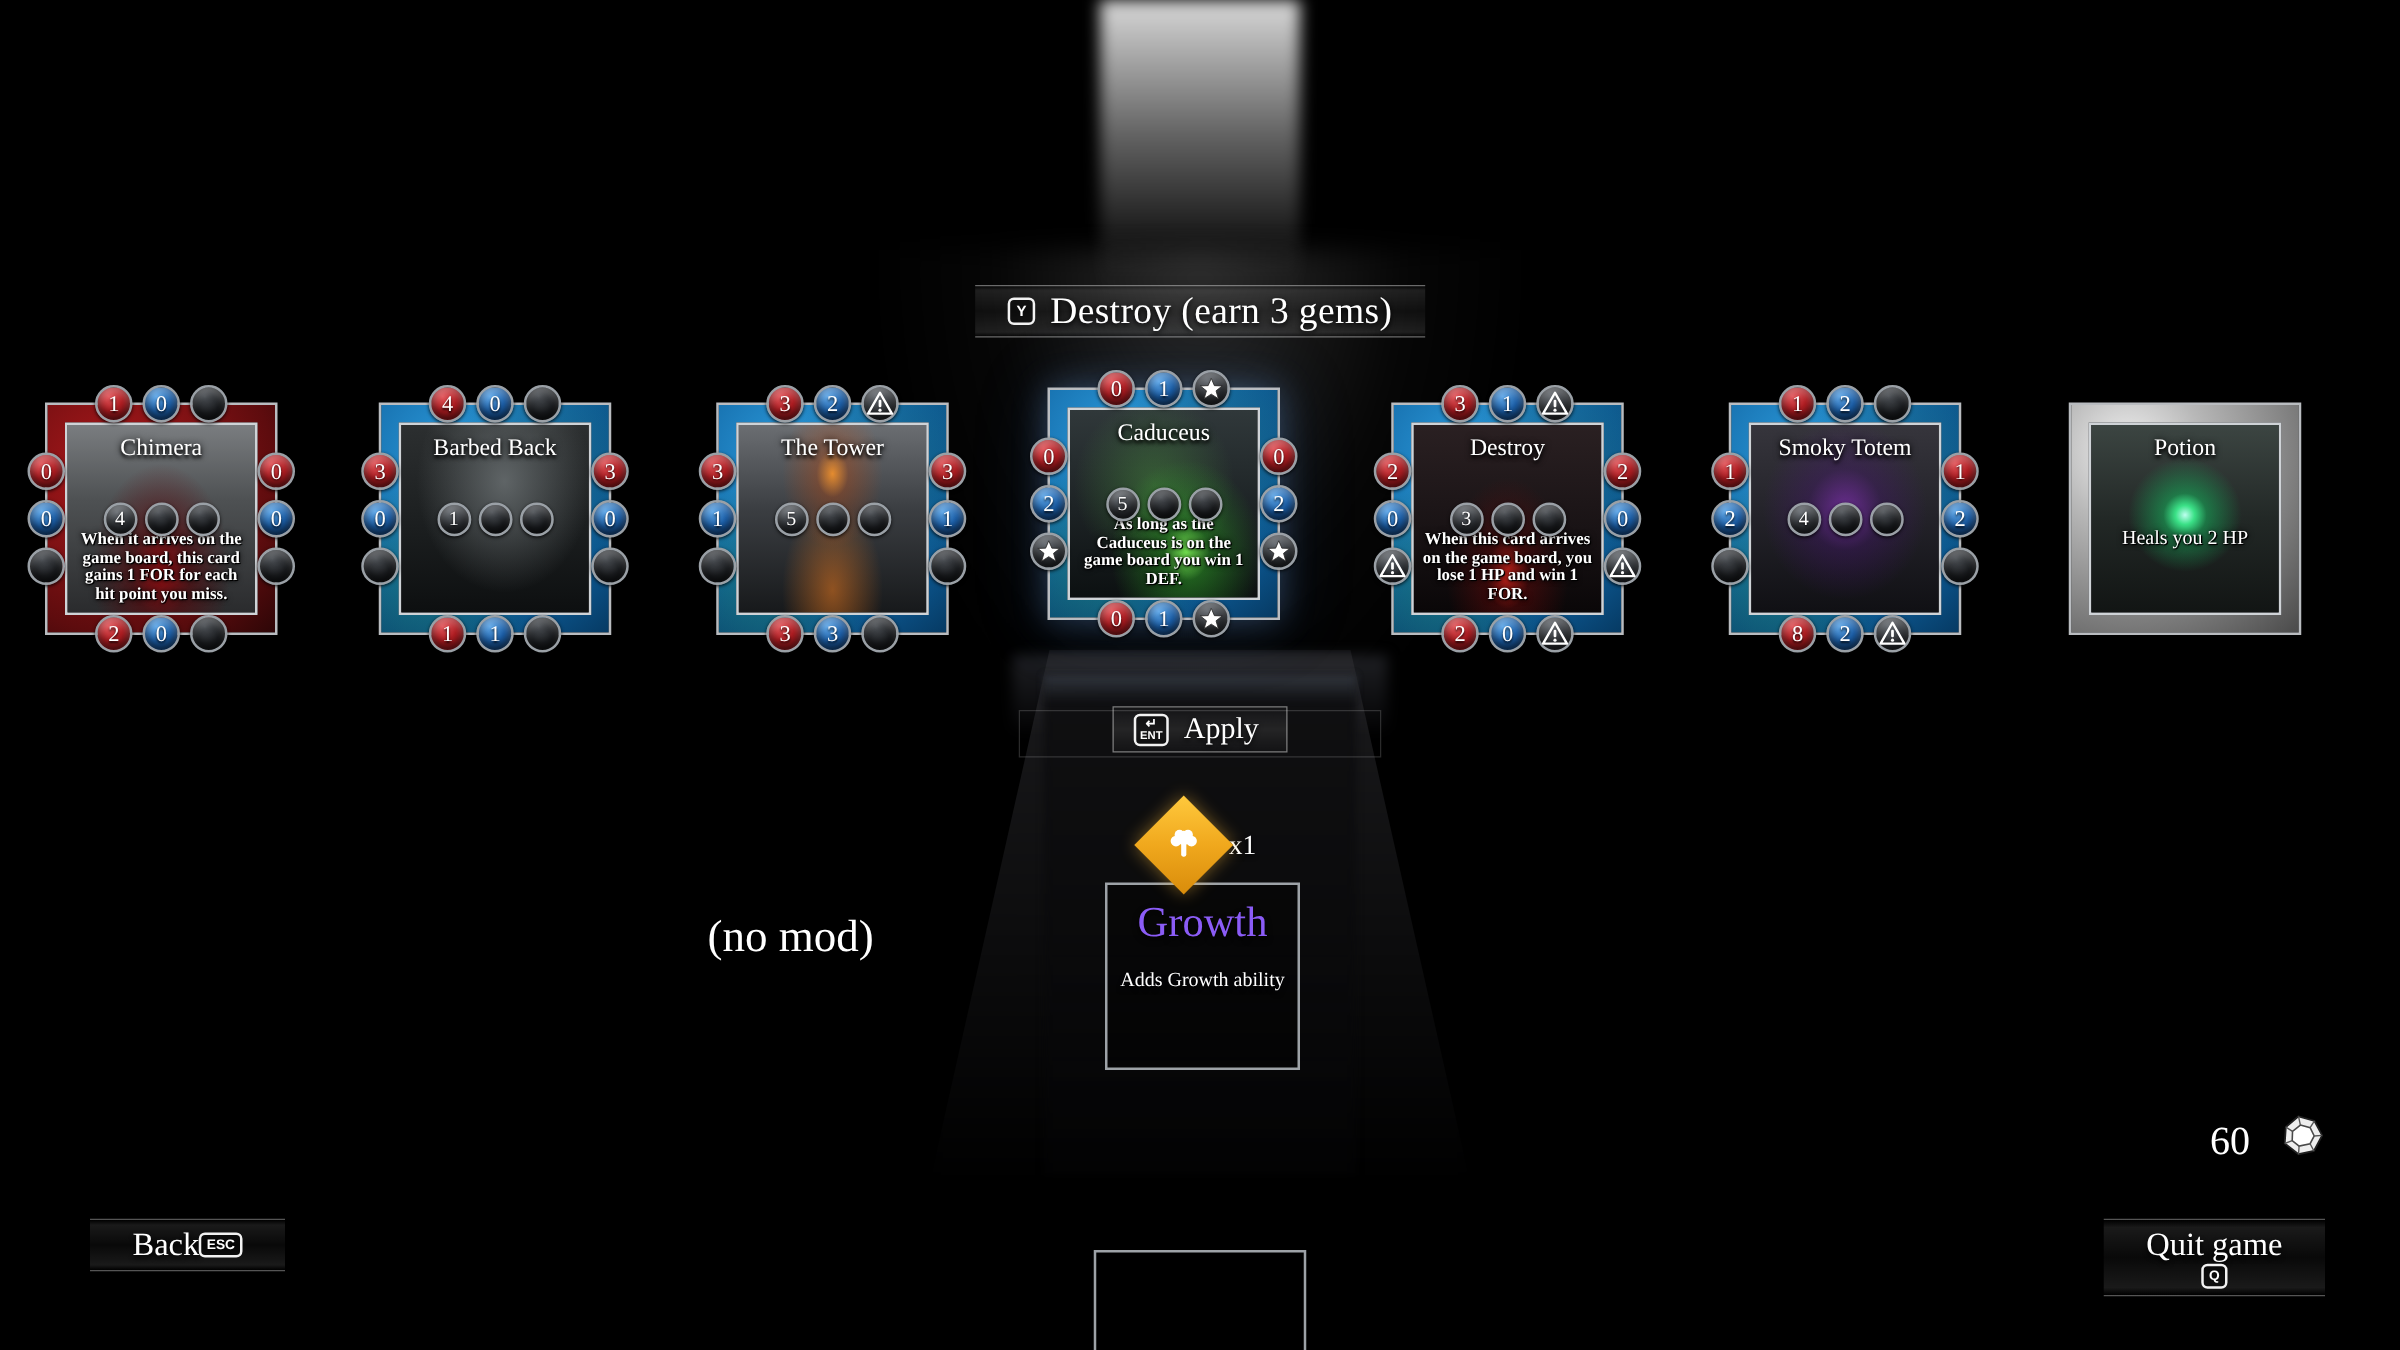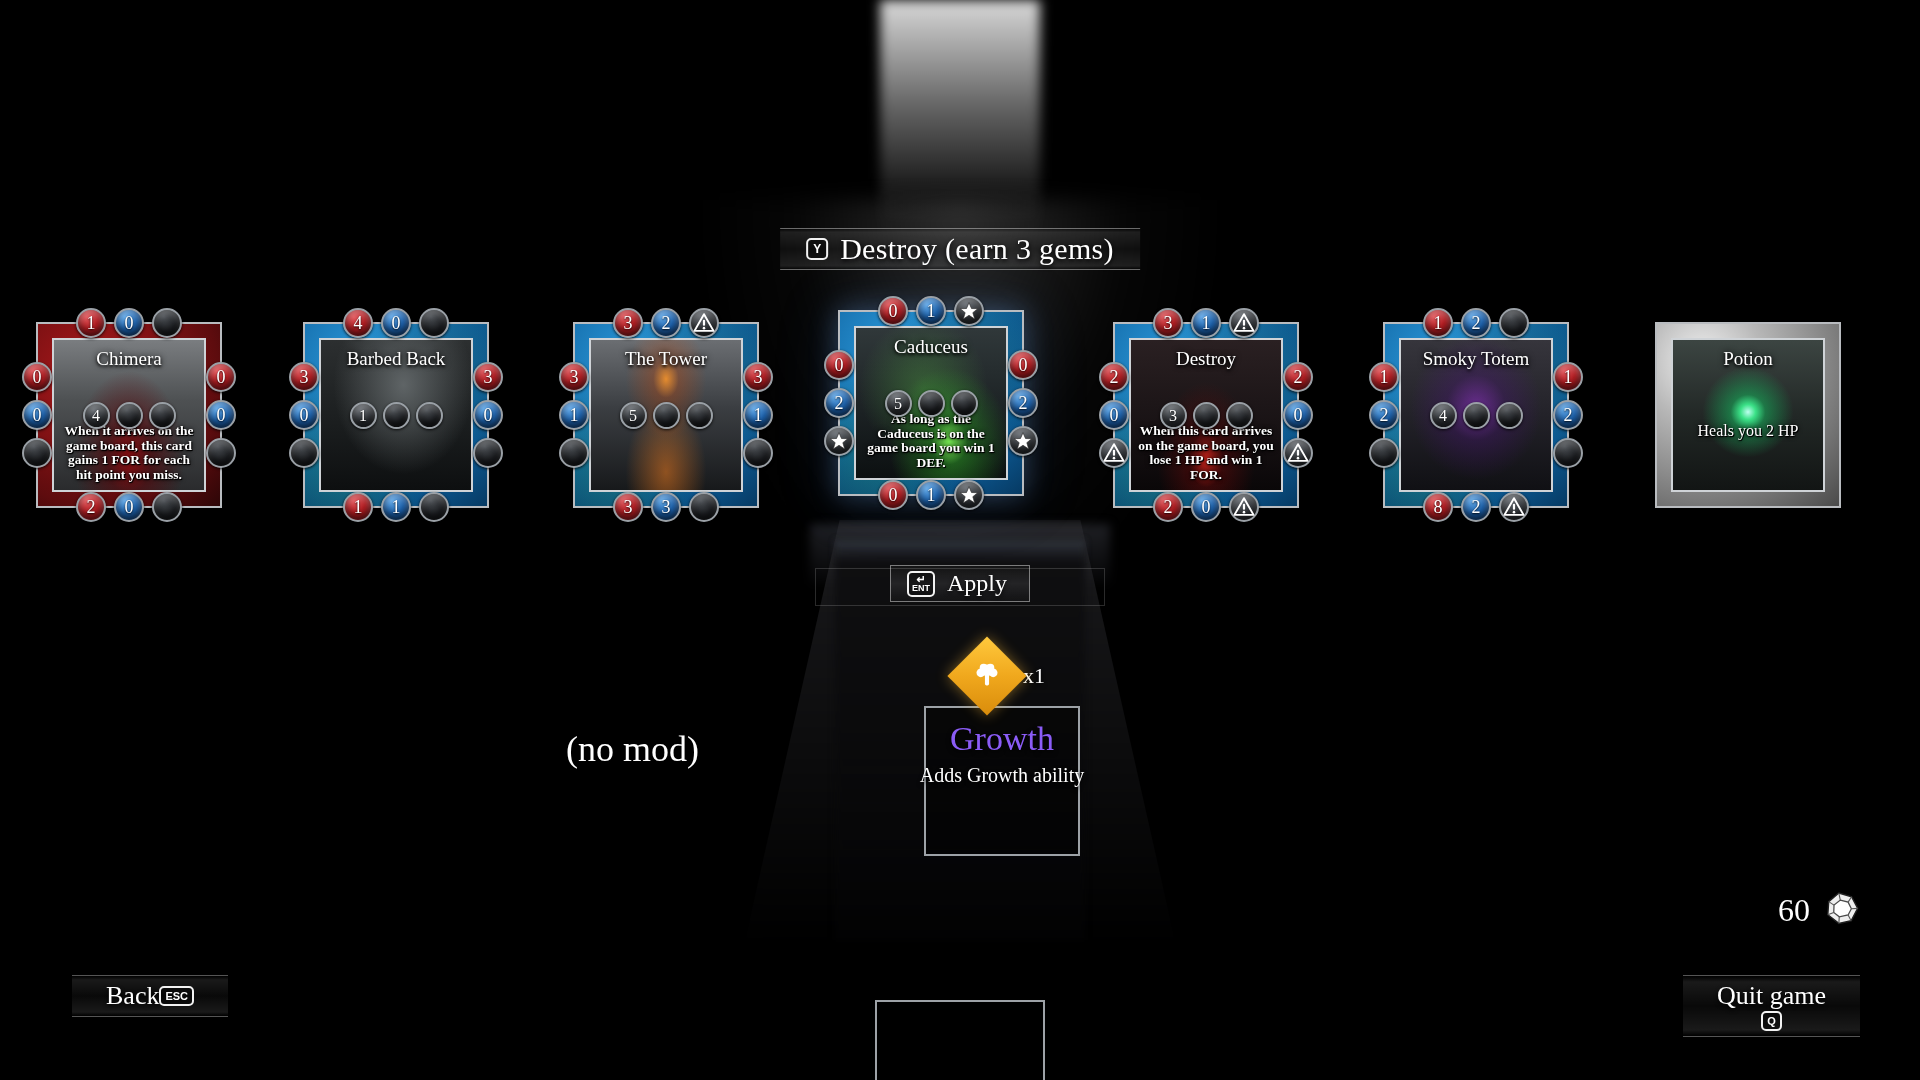--- a/index.html
+++ b/index.html
@@ -156,32 +156,32 @@
     position:absolute; left:50%; top:568px; transform:translateX(-50%);
     width:290px; height:38px; border:1px solid rgba(190,190,190,0.22);
     z-index:19; pointer-events:none;
   }
 
   
   .no-mod {
     position: absolute; left: 566px; top: 728px;
     font-size: 36px; color: #fff; text-shadow: 0 2px 5px #000;
   }
-  .mod-panel { position: absolute; left: 884px; top: 706px; width: 156px; height: 150px; margin-left: 40px; }
+  .mod-panel { position: absolute; left: 884px; top: 706px; width: 156px; height: 150px; }
   .mod-box {
     position: absolute; inset: 0; border: 2px solid #9da2a7; background: rgba(0,0,0,0.35);
   }
   .mod-name {
     position: absolute; top: 14px; left: 0; right: 0; text-align: center;
     font-size: 34px; color: #8b5cf6; text-shadow: 0 2px 5px #000;
     white-space: nowrap;
   }
   .mod-desc {
-    position: absolute; top: 58px; left: -32px; right: -32px; text-align: center;
-    font-size: 20px; color: #fff; text-shadow: 0 2px 4px #000; white-space: nowrap;
+    position: absolute; top: 70px; left: -32px; right: -32px; text-align: center;
+    font-size: 16px; color: #fff; text-shadow: 0 2px 4px #000; white-space: nowrap;
   }
   .mod-gem-wrap {
     position: absolute; top: -58px; left: 50%; transform: translateX(-50%);
     display: flex; align-items: center; gap: 8px;
   }
   .diamond {
     width: 56px; height: 56px; transform: rotate(45deg);
     background: linear-gradient(135deg, #ffc93d 0%, #f0a81d 50%, #d98c0b 100%);
     display: flex; align-items: center; justify-content: center;
     box-shadow: 0 0 14px rgba(255,190,60,0.45);
@@ -196,21 +196,21 @@
     background: linear-gradient(to bottom, rgba(255,255,255,0.0) 0%, rgba(255,255,255,0.10) 10%, rgba(255,255,255,0.035) 50%, rgba(255,255,255,0.10) 90%, rgba(255,255,255,0.0) 100%);
     border-top: 1px solid rgba(210,210,210,0.40);
     border-bottom: 1px solid rgba(210,210,210,0.40);
   }
   .bottom-bar .label { font-size: 26px; text-shadow: 0 2px 4px #000; }
   #back-bar { left: 72px; top: 975px; }
   #quit-bar { right: 60px; top: 975px; flex-direction: column; }
 
   .gem-counter {
     position: absolute; right: 60px; top: 890px;
-    display: flex; align-items: center; gap: 14px;
+    display: flex; align-items: flex-end; gap: 24px;
   }
   .gem-counter .num { font-size: 32px; text-shadow: 0 2px 4px #000; }
 
   .bottom-card-outline {
     position: absolute; left: 50%; top: 1000px; transform: translateX(-50%);
     width: 170px; height: 120px; border: 2px solid #9da2a7; background: rgba(0,0,0,0.4);
   }
 
   
   .art-chimera { background:

